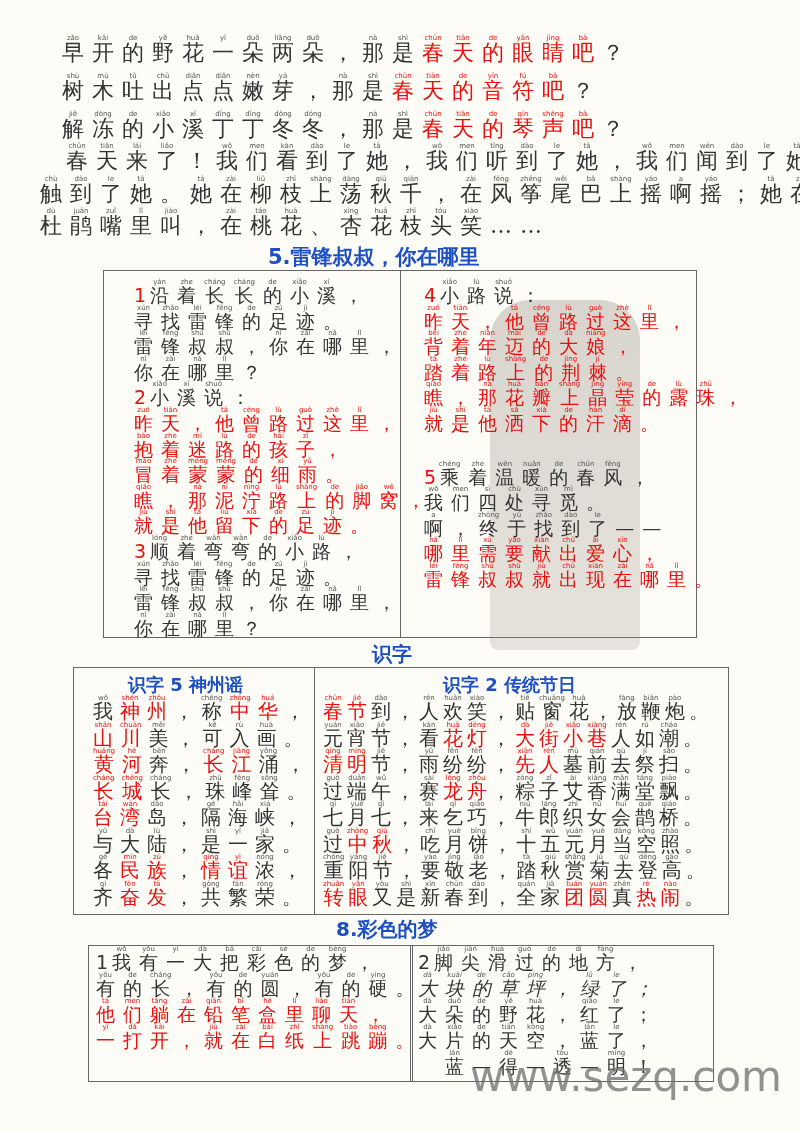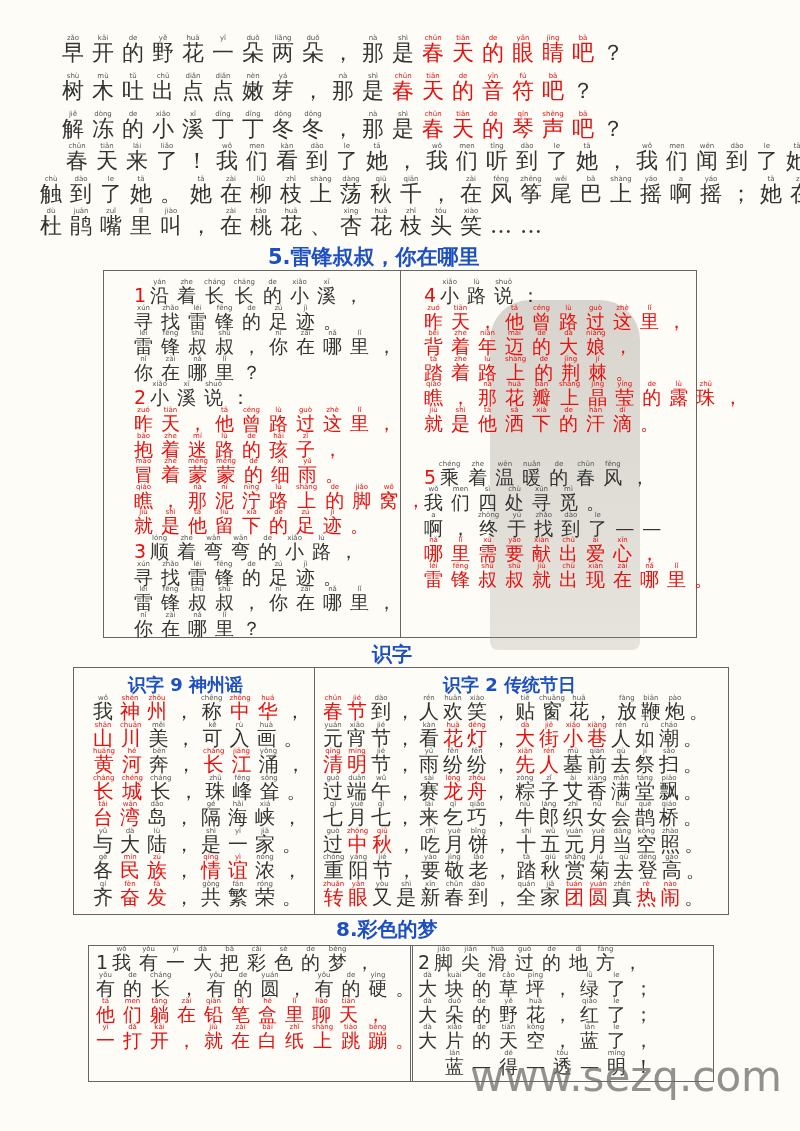--- a/index.html
+++ b/index.html
@@ -61,21 +61,21 @@
     <div class="line" style="top: 181.6px; left: 0px; font-size: 19px;"><span class="num">5</span><ruby>乘<rt>chéng</rt></ruby><ruby>着<rt>zhe</rt></ruby><ruby>温<rt>wēn</rt></ruby><ruby>暖<rt>nuǎn</rt></ruby><ruby>的<rt>de</rt></ruby><ruby>春<rt>chūn</rt></ruby><ruby>风<rt>fēng</rt></ruby><ruby>，<rt>&nbsp;</rt></ruby></div>
     <div class="line" style="top: 207.2px; left: 0px; font-size: 19px;"><ruby>我<rt>wǒ</rt></ruby><ruby>们<rt>men</rt></ruby><ruby>四<rt>sì</rt></ruby><ruby>处<rt>chù</rt></ruby><ruby>寻<rt>xún</rt></ruby><ruby>觅<rt>mì</rt></ruby><ruby>。<rt>&nbsp;</rt></ruby></div>
     <div class="line" style="top: 232.8px; left: 0px; font-size: 19px;"><ruby>啊<rt>a</rt></ruby><ruby>，<rt>&nbsp;</rt></ruby><ruby>终<rt>zhōng</rt></ruby><ruby>于<rt>yú</rt></ruby><ruby>找<rt>zhǎo</rt></ruby><ruby>到<rt>dào</rt></ruby><ruby>了<rt>le</rt></ruby><ruby>—<rt>&nbsp;</rt></ruby><ruby>—<rt>&nbsp;</rt></ruby></div>
     <div class="line" style="top: 258.4px; left: 0px; font-size: 19px;"><ruby class="r">哪<rt>nǎ</rt></ruby><ruby class="r">里<rt>lǐ</rt></ruby><ruby class="r">需<rt>xū</rt></ruby><ruby class="r">要<rt>yào</rt></ruby><ruby class="r">献<rt>xiàn</rt></ruby><ruby class="r">出<rt>chū</rt></ruby><ruby class="r">爱<rt>ài</rt></ruby><ruby class="r">心<rt>xīn</rt></ruby><ruby class="r">，<rt>&nbsp;</rt></ruby></div>
     <div class="line" style="top: 284px; left: 0px; font-size: 19px;"><ruby class="r">雷<rt>léi</rt></ruby><ruby class="r">锋<rt>fēng</rt></ruby><ruby class="r">叔<rt>shū</rt></ruby><ruby class="r">叔<rt>shū</rt></ruby><ruby class="r">就<rt>jiù</rt></ruby><ruby class="r">出<rt>chū</rt></ruby><ruby class="r">现<rt>xiàn</rt></ruby><ruby class="r">在<rt>zài</rt></ruby><ruby class="r">哪<rt>nǎ</rt></ruby><ruby class="r">里<rt>lǐ</rt></ruby><ruby class="r">。<rt>&nbsp;</rt></ruby></div>
   </div>
 
 <div class="title" style="left:372px;top:641px;font-size:20px;">识字</div>
 <div class="box" style="left:73px;top:667px;width:656px;height:248px;"></div>
 <div class="vdiv" style="left:314px;top:667px;height:248px;"></div>
-<div class="sub-title" style="left:128px;top:673px;">识字 9 神州谣</div>
+<div class="sub-title" style="left:128px;top:673px;">识字 5 神州谣</div>
 <div class="sub-title" style="left:443px;top:673px;">识字 2 传统节日</div>
 <div id="sz1" style="position:absolute;left:93px;top:694px;">
     <div class="line" style="top: 0px; left: 0px; font-size: 20px;"><ruby style="margin-right: 7px;">我<rt>wǒ</rt></ruby><ruby class="r" style="margin-right: 7px;">神<rt>shén</rt></ruby><ruby class="r" style="margin-right: 7px;">州<rt>zhōu</rt></ruby><ruby style="margin-right: 7px;">，<rt>&nbsp;</rt></ruby><ruby style="margin-right: 7px;">称<rt>chēng</rt></ruby><ruby class="r" style="margin-right: 7px;">中<rt>zhōng</rt></ruby><ruby class="r" style="margin-right: 7px;">华<rt>huá</rt></ruby><ruby style="margin-right: 7px;">，<rt>&nbsp;</rt></ruby></div>
     <div class="line" style="top: 26.5px; left: 0px; font-size: 20px;"><ruby class="r" style="margin-right: 7px;">山<rt>shān</rt></ruby><ruby class="r" style="margin-right: 7px;">川<rt>chuān</rt></ruby><ruby style="margin-right: 7px;">美<rt>měi</rt></ruby><ruby style="margin-right: 7px;">，<rt>&nbsp;</rt></ruby><ruby style="margin-right: 7px;">可<rt>kě</rt></ruby><ruby style="margin-right: 7px;">入<rt>rù</rt></ruby><ruby style="margin-right: 7px;">画<rt>huà</rt></ruby><ruby style="margin-right: 7px;">。<rt>&nbsp;</rt></ruby></div>
     <div class="line" style="top: 53px; left: 0px; font-size: 20px;"><ruby class="r" style="margin-right: 7px;">黄<rt>huáng</rt></ruby><ruby class="r" style="margin-right: 7px;">河<rt>hé</rt></ruby><ruby style="margin-right: 7px;">奔<rt>bēn</rt></ruby><ruby style="margin-right: 7px;">，<rt>&nbsp;</rt></ruby><ruby class="r" style="margin-right: 7px;">长<rt>cháng</rt></ruby><ruby class="r" style="margin-right: 7px;">江<rt>jiāng</rt></ruby><ruby style="margin-right: 7px;">涌<rt>yǒng</rt></ruby><ruby style="margin-right: 7px;">，<rt>&nbsp;</rt></ruby></div>
     <div class="line" style="top: 79.5px; left: 0px; font-size: 20px;"><ruby class="r" style="margin-right: 7px;">长<rt>cháng</rt></ruby><ruby class="r" style="margin-right: 7px;">城<rt>chéng</rt></ruby><ruby style="margin-right: 7px;">长<rt>cháng</rt></ruby><ruby style="margin-right: 7px;">，<rt>&nbsp;</rt></ruby><ruby style="margin-right: 7px;">珠<rt>zhū</rt></ruby><ruby style="margin-right: 7px;">峰<rt>fēng</rt></ruby><ruby style="margin-right: 7px;">耸<rt>sǒng</rt></ruby><ruby style="margin-right: 7px;">。<rt>&nbsp;</rt></ruby></div>
     <div class="line" style="top: 106px; left: 0px; font-size: 20px;"><ruby class="r" style="margin-right: 7px;">台<rt>tái</rt></ruby><ruby class="r" style="margin-right: 7px;">湾<rt>wān</rt></ruby><ruby style="margin-right: 7px;">岛<rt>dǎo</rt></ruby><ruby style="margin-right: 7px;">，<rt>&nbsp;</rt></ruby><ruby style="margin-right: 7px;">隔<rt>gé</rt></ruby><ruby style="margin-right: 7px;">海<rt>hǎi</rt></ruby><ruby style="margin-right: 7px;">峡<rt>xiá</rt></ruby><ruby style="margin-right: 7px;">，<rt>&nbsp;</rt></ruby></div>
     <div class="line" style="top: 132.5px; left: 0px; font-size: 20px;"><ruby style="margin-right: 7px;">与<rt>yǔ</rt></ruby><ruby style="margin-right: 7px;">大<rt>dà</rt></ruby><ruby style="margin-right: 7px;">陆<rt>lù</rt></ruby><ruby style="margin-right: 7px;">，<rt>&nbsp;</rt></ruby><ruby style="margin-right: 7px;">是<rt>shì</rt></ruby><ruby style="margin-right: 7px;">一<rt>yī</rt></ruby><ruby style="margin-right: 7px;">家<rt>jiā</rt></ruby><ruby style="margin-right: 7px;">。<rt>&nbsp;</rt></ruby></div>
     <div class="line" style="top: 159px; left: 0px; font-size: 20px;"><ruby style="margin-right: 7px;">各<rt>gè</rt></ruby><ruby class="r" style="margin-right: 7px;">民<rt>mín</rt></ruby><ruby class="r" style="margin-right: 7px;">族<rt>zú</rt></ruby><ruby style="margin-right: 7px;">，<rt>&nbsp;</rt></ruby><ruby class="r" style="margin-right: 7px;">情<rt>qíng</rt></ruby><ruby class="r" style="margin-right: 7px;">谊<rt>yì</rt></ruby><ruby style="margin-right: 7px;">浓<rt>nóng</rt></ruby><ruby style="margin-right: 7px;">，<rt>&nbsp;</rt></ruby></div>
     <div class="line" style="top: 185.5px; left: 0px; font-size: 20px;"><ruby style="margin-right: 7px;">齐<rt>qí</rt></ruby><ruby class="r" style="margin-right: 7px;">奋<rt>fèn</rt></ruby><ruby class="r" style="margin-right: 7px;">发<rt>fā</rt></ruby><ruby style="margin-right: 7px;">，<rt>&nbsp;</rt></ruby><ruby style="margin-right: 7px;">共<rt>gòng</rt></ruby><ruby style="margin-right: 7px;">繁<rt>fán</rt></ruby><ruby style="margin-right: 7px;">荣<rt>róng</rt></ruby><ruby style="margin-right: 7px;">。<rt>&nbsp;</rt></ruby></div>
@@ -95,19 +95,19 @@
 <div class="box" style="left:88px;top:945px;width:325px;height:137px;"></div>
 <div class="box" style="left:410px;top:945px;width:304px;height:137px;"></div>
 <div id="l8left" style="position:absolute;left:96px;top:945px;">
     <div class="line" style="position: absolute; top: 0px; left: 0px; font-size: 19px;"><span class="num black">1</span><ruby>我<rt>wǒ</rt></ruby><ruby>有<rt>yǒu</rt></ruby><ruby>一<rt>yī</rt></ruby><ruby>大<rt>dà</rt></ruby><ruby>把<rt>bǎ</rt></ruby><ruby>彩<rt>cǎi</rt></ruby><ruby>色<rt>sè</rt></ruby><ruby>的<rt>de</rt></ruby><ruby>梦<rt>bèng</rt></ruby><ruby>，<rt>&nbsp;</rt></ruby></div>
     <div class="line" style="position: absolute; top: 26px; left: 0px; font-size: 19px;"><ruby>有<rt>yǒu</rt></ruby><ruby>的<rt>de</rt></ruby><ruby>长<rt>cháng</rt></ruby><ruby>，<rt>&nbsp;</rt></ruby><ruby>有<rt>yǒu</rt></ruby><ruby>的<rt>de</rt></ruby><ruby>圆<rt>yuán</rt></ruby><ruby>，<rt>&nbsp;</rt></ruby><ruby>有<rt>yǒu</rt></ruby><ruby>的<rt>de</rt></ruby><ruby>硬<rt>yìng</rt></ruby><ruby>。<rt>&nbsp;</rt></ruby></div>
     <div class="line" style="position: absolute; top: 52px; left: 0px; font-size: 19px;"><ruby class="r">他<rt>tā</rt></ruby><ruby class="r">们<rt>men</rt></ruby><ruby class="r">躺<rt>tǎng</rt></ruby><ruby class="r">在<rt>zài</rt></ruby><ruby class="r">铅<rt>qiān</rt></ruby><ruby class="r">笔<rt>bǐ</rt></ruby><ruby class="r">盒<rt>hé</rt></ruby><ruby class="r">里<rt>lǐ</rt></ruby><ruby class="r">聊<rt>liáo</rt></ruby><ruby class="r">天<rt>tiān</rt></ruby><ruby class="r">，<rt>&nbsp;</rt></ruby></div>
     <div class="line" style="position: absolute; top: 78px; left: 0px; font-size: 19px;"><ruby class="r">一<rt>yī</rt></ruby><ruby class="r">打<rt>dǎ</rt></ruby><ruby class="r">开<rt>kāi</rt></ruby><ruby class="r">，<rt>&nbsp;</rt></ruby><ruby class="r">就<rt>jiù</rt></ruby><ruby class="r">在<rt>zài</rt></ruby><ruby class="r">白<rt>bái</rt></ruby><ruby class="r">纸<rt>zhǐ</rt></ruby><ruby class="r">上<rt>shàng</rt></ruby><ruby class="r">跳<rt>tiào</rt></ruby><ruby class="r">蹦<rt>bèng</rt></ruby><ruby class="r">。<rt>&nbsp;</rt></ruby></div>
   </div>
 <div id="l8right" style="position:absolute;left:418px;top:945px;">
     <div class="line" style="position: absolute; top: 0px; left: 0px; font-size: 19px;"><span class="num black">2</span><ruby>脚<rt>jiǎo</rt></ruby><ruby>尖<rt>jiān</rt></ruby><ruby>滑<rt>huá</rt></ruby><ruby>过<rt>guò</rt></ruby><ruby>的<rt>de</rt></ruby><ruby>地<rt>dì</rt></ruby><ruby>方<rt>fāng</rt></ruby><ruby>，<rt>&nbsp;</rt></ruby></div>
-    <div class="line" style="position: absolute; top: 26px; left: 0px; font-size: 19px;"><ruby>大<rt>dà</rt></ruby><ruby>块<rt>kuài</rt></ruby><ruby>的<rt>de</rt></ruby><ruby>草<rt>cǎo</rt></ruby><ruby>坪<rt>píng</rt></ruby><ruby>，<rt>&nbsp;</rt></ruby><ruby>绿<rt>lǜ</rt></ruby><ruby>了<rt>le</rt></ruby><ruby>；<rt>&nbsp;</rt></ruby></div>
+    <div class="line" style="position: absolute; top: 26px; left: 0px; font-size: 19px; font-style: italic;"><ruby>大<rt>dà</rt></ruby><ruby>块<rt>kuài</rt></ruby><ruby>的<rt>de</rt></ruby><ruby>草<rt>cǎo</rt></ruby><ruby>坪<rt>píng</rt></ruby><ruby>，<rt>&nbsp;</rt></ruby><ruby>绿<rt>lǜ</rt></ruby><ruby>了<rt>le</rt></ruby><ruby>；<rt>&nbsp;</rt></ruby></div>
     <div class="line" style="position: absolute; top: 52px; left: 0px; font-size: 19px;"><ruby>大<rt>dà</rt></ruby><ruby>朵<rt>duǒ</rt></ruby><ruby>的<rt>de</rt></ruby><ruby>野<rt>yě</rt></ruby><ruby>花<rt>huā</rt></ruby><ruby>，<rt>&nbsp;</rt></ruby><ruby>红<rt>qiǎo</rt></ruby><ruby>了<rt>le</rt></ruby><ruby>；<rt>&nbsp;</rt></ruby></div>
     <div class="line" style="position: absolute; top: 78px; left: 0px; font-size: 19px;"><ruby>大<rt>dà</rt></ruby><ruby>片<rt>xiǎo</rt></ruby><ruby>的<rt>de</rt></ruby><ruby>天<rt>tiān</rt></ruby><ruby>空<rt>kōng</rt></ruby><ruby>，<rt>&nbsp;</rt></ruby><ruby>蓝<rt>lán</rt></ruby><ruby>了<rt>le</rt></ruby><ruby>，<rt>&nbsp;</rt></ruby></div>
     <div class="line" style="position: absolute; top: 104px; left: 0px; font-size: 19px; margin-left: 27px;"><ruby>蓝<rt>lán</rt></ruby><ruby>—<rt>&nbsp;</rt></ruby><ruby>得<rt>dé</rt></ruby><ruby>—<rt>&nbsp;</rt></ruby><ruby>透<rt>tòu</rt></ruby><ruby>—<rt>&nbsp;</rt></ruby><ruby>明<rt>míng</rt></ruby><ruby>！<rt>&nbsp;</rt></ruby></div>
   </div>
 
 <div class="watermark" style="left:470px;top:1052px;">www.sezq.com</div>
 
 </body></html>

